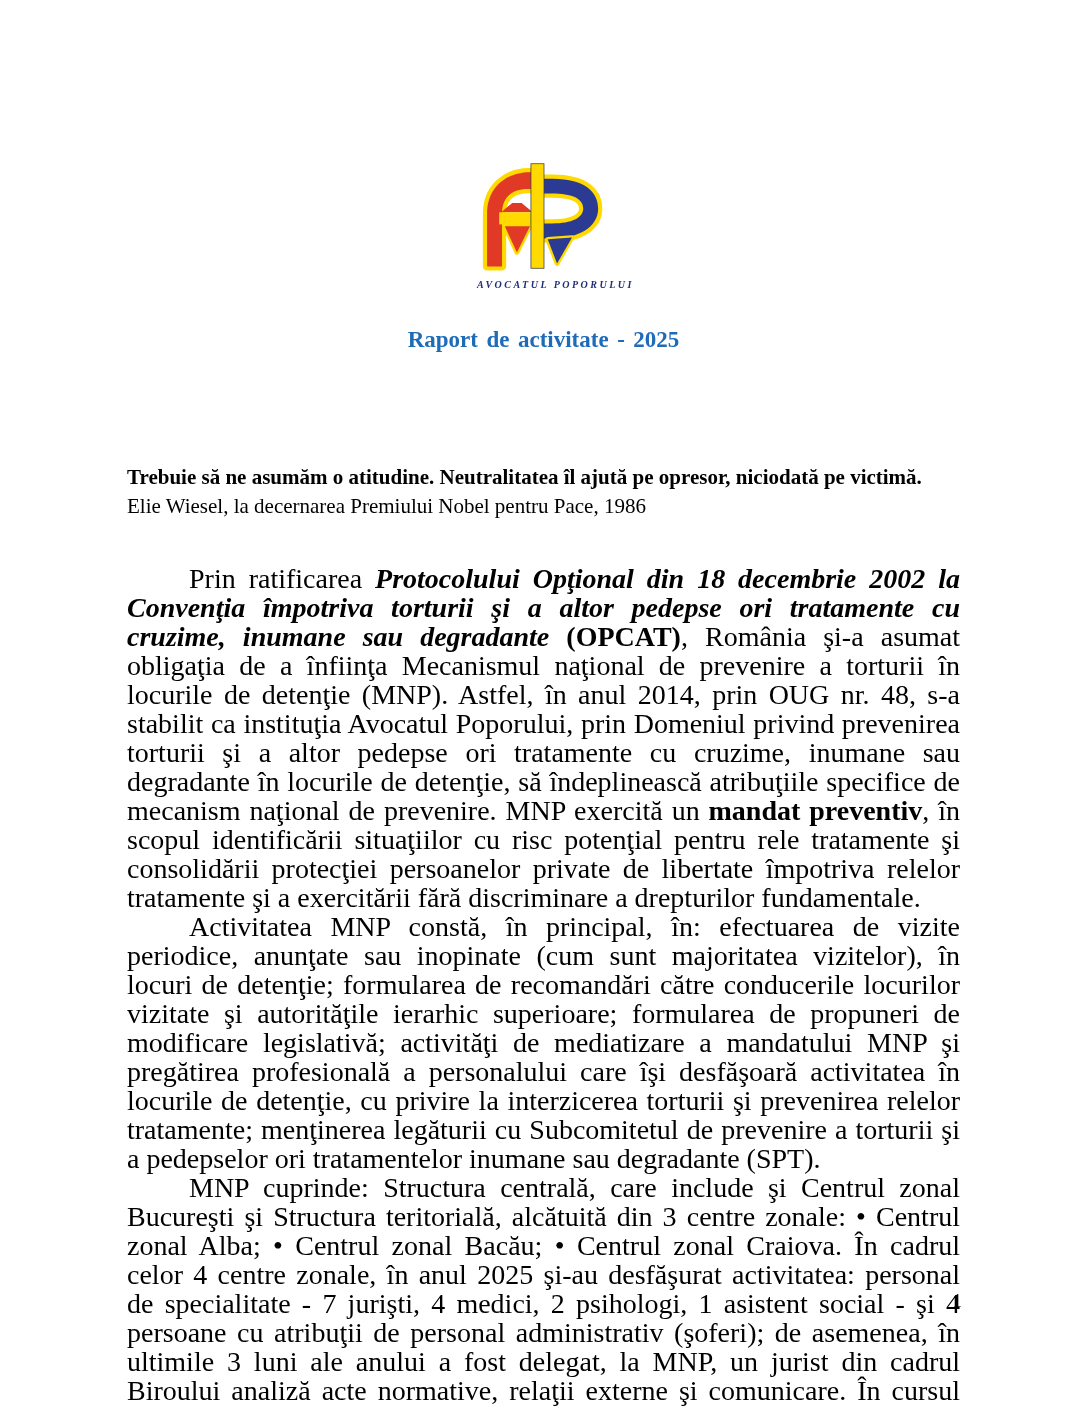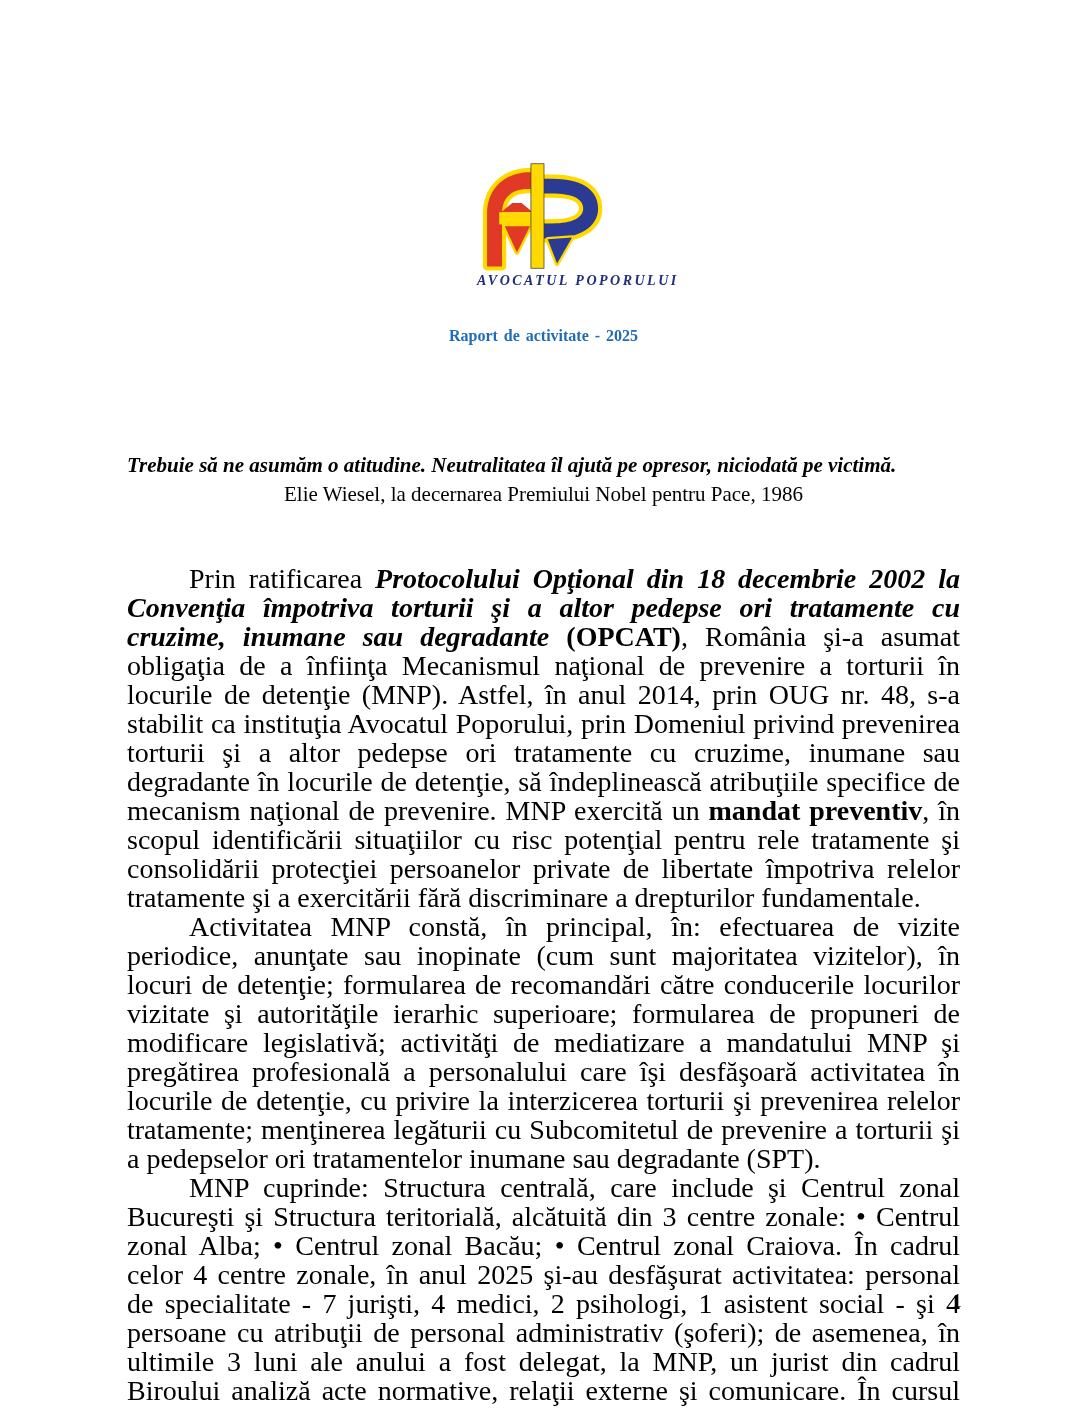--- a/index.html
+++ b/index.html
@@ -20,46 +20,46 @@
     color:var(--text-black);
     overflow:hidden;
   }
   
   .logo{
     position:absolute;top:160px;left:50%;transform:translateX(-50%);
     width:170px;text-align:center;
   }
   .logo svg{display:block;margin:0 auto;}
   .logo-caption{
-    margin-top:1px;padding-left:18px;
+    margin-top:7px;padding-left:18px;
     font-style:italic;font-weight:bold;
-    font-size:14px;letter-spacing:2.5px;
+    font-size:10px;letter-spacing:2.5px;
     color:var(--logo-navy);
     white-space:nowrap;
   }
   .shape-a,.wedge-a,.crossbar-top{fill:var(--logo-red);}
   .shape-p,.wedge-p{fill:var(--logo-blue);}
   .shape-a,.shape-p{stroke:var(--logo-yellow);stroke-width:9;paint-order:stroke;stroke-linejoin:round;}
   .wedge-a,.wedge-p{stroke:var(--logo-yellow);stroke-width:5;paint-order:stroke;stroke-linejoin:round;}
   .crossbar{fill:var(--logo-yellow);}
   .stem{fill:var(--logo-yellow);stroke:#3a3a3a;stroke-width:0.8;}
   
   .header{
     position:absolute;top:302px;left:127px;width:833px;
     text-align:center;color:var(--title-blue);font-weight:bold;
   }
   .title-line{font-size:26.5px;line-height:34px;word-spacing:0.34em;letter-spacing:0.2px;}
-  .subtitle{margin-top:25px;font-size:16px;word-spacing:0.12em;}
+  .subtitle{margin-top:25px;font-size:23px;word-spacing:0.12em;}
   
   .quote{
     position:absolute;top:451px;left:127px;width:833px;
     font-size:21px;line-height:29px;
   }
-  .quote-line{font-weight:bold;font-style:italic;}
-  .quote-attribution{font-weight:normal;font-style:normal;text-align:center;}
+  .quote-line{font-weight:bold;margin-top:12px;}
+  .quote-attribution{font-weight:normal;font-style:normal;text-align:left;}
   
   .body-text{
     position:absolute;top:564px;left:127px;width:833px;
     font-size:28px;line-height:29px;text-align:justify;
   }
   .body-text p{margin:0;text-indent:62px;}
   .run-bi{font-weight:bold;font-style:italic;}
   .run-b{font-weight:bold;}
   
   .page-number{

